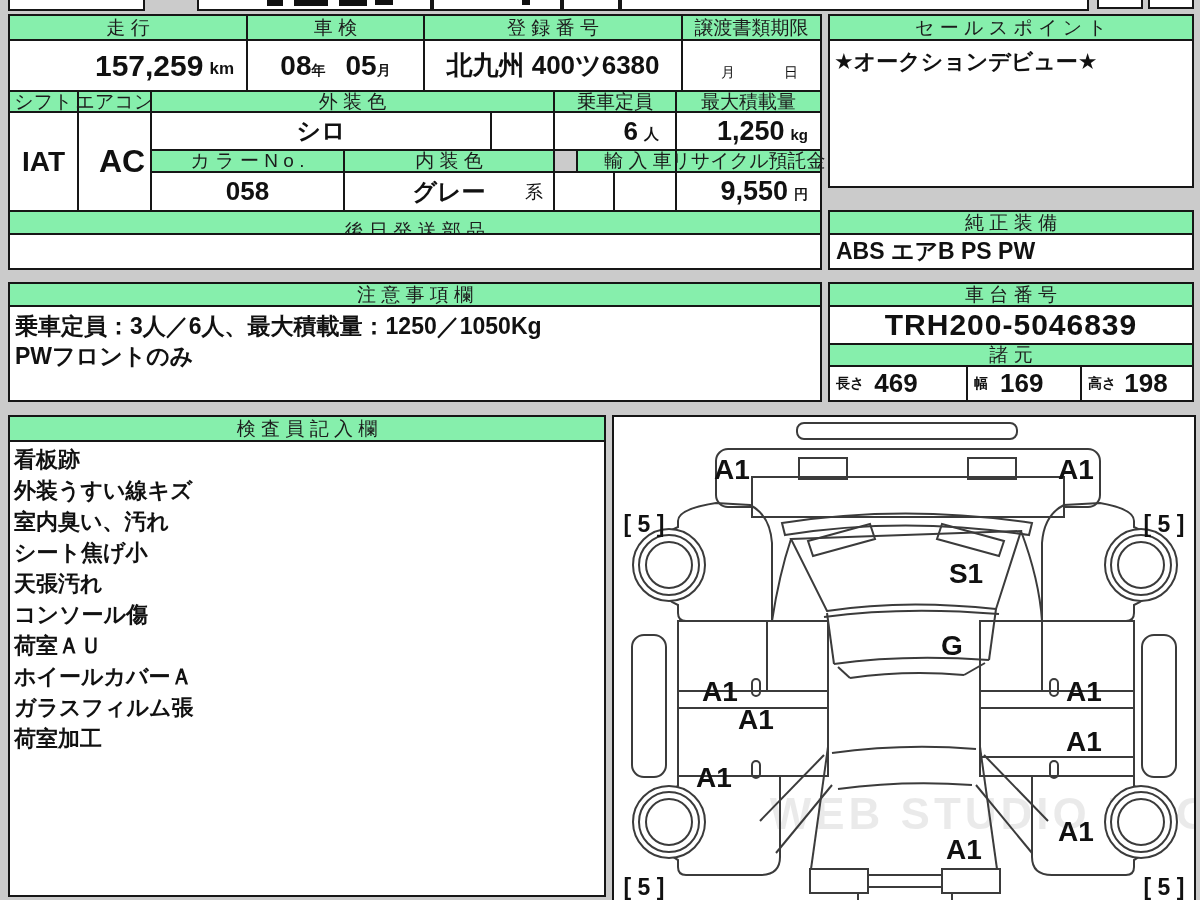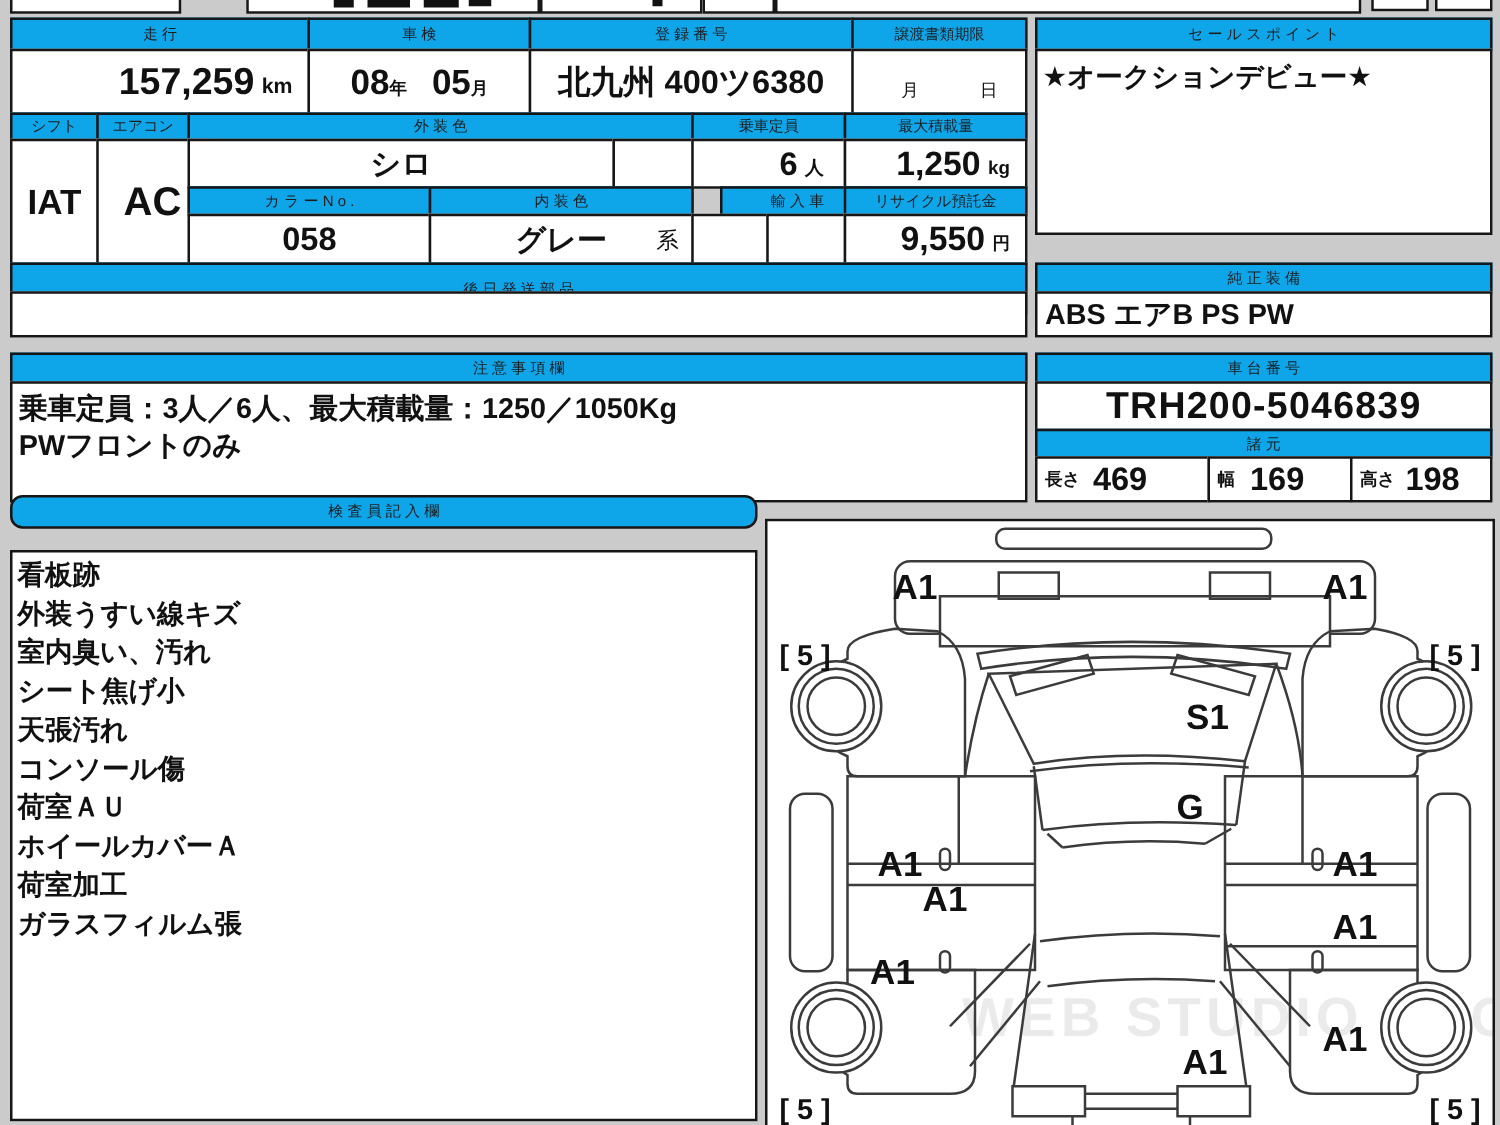--- a/index.html
+++ b/index.html
@@ -1,21 +1,21 @@
 <!DOCTYPE html>
 <html><head>
 <meta charset="utf-8">
 <style>
   html,body{margin:0;padding:0;}
   body{width:1200px;height:900px;overflow:hidden;background:#cbcbcb;
        font-family:"Liberation Sans","DejaVu Sans",sans-serif;color:#111;}
   #page{position:relative;width:1200px;height:900px;}
   .cell{position:absolute;border:2px solid #161616;background:#fff;box-sizing:border-box;}
-  .hdr{background:#0ea5e9;display:flex;align-items:center;justify-content:center;
-       font-size:12px;color:#1c1c1c;white-space:pre;}
+  .hdr{background:#86efac;display:flex;align-items:center;justify-content:center;
+       font-size:19px;color:#1c1c1c;white-space:pre;}
   .val{display:flex;align-items:center;font-weight:bold;}
   .center{justify-content:center;}
   .right{justify-content:flex-end;}
   .big{font-size:30px;letter-spacing:0px;}
   .unit{font-size:17px;font-weight:bold;margin:6px 4px 0 6px;}
   .smallunit{font-size:14px;font-weight:bold;margin-top:10px;}
   .mark{position:absolute;background:#111;}
   .note-line{font-weight:bold;font-size:23px;line-height:30px;white-space:pre;}
   .insp-line{font-weight:bold;font-size:22px;line-height:31px;white-space:pre;}
   svg text{font-family:"Liberation Sans","DejaVu Sans",sans-serif;}
@@ -123,33 +123,33 @@
   </div>
   <div class="cell val" style="left:966px;top:365px;width:116px;height:37px;padding-left:6px;">
     <span style="font-size:14px;margin-right:12px;">幅</span>
     <span style="font-size:26px;">169</span>
   </div>
   <div class="cell val" style="left:1080px;top:365px;width:114px;height:37px;padding-left:6px;">
     <span style="font-size:14px;margin-right:8px;">高さ</span>
     <span style="font-size:26px;">198</span>
   </div>
 
-  <div class="cell hdr" style="left:8px;top:396px;width:598px;height:27px;border-radius:10px;">検 査 員 記 入 欄</div>
+  <div class="cell hdr" style="left:8px;top:415px;width:598px;height:27px;">検 査 員 記 入 欄</div>
   <div class="cell" style="left:8px;top:440px;width:598px;height:457px;">
     <div style="position:absolute;left:4px;top:2px;">
       <div class="insp-line">看板跡</div>
       <div class="insp-line">外装うすい線キズ</div>
       <div class="insp-line">室内臭い、汚れ</div>
       <div class="insp-line">シート焦げ小</div>
       <div class="insp-line">天張汚れ</div>
       <div class="insp-line">コンソール傷</div>
       <div class="insp-line">荷室ＡＵ</div>
       <div class="insp-line">ホイールカバーＡ</div>
+      <div class="insp-line">ガラスフィルム張</div>
       <div class="insp-line">荷室加工</div>
-      <div class="insp-line">ガラスフィルム張</div>
     </div>
   </div>
 
   <div class="cell" style="left:612px;top:415px;width:584px;height:490px;">
     <svg width="580" height="486" viewBox="0 0 580 486" preserveAspectRatio="none">
       <g fill="none" stroke="#3b3b3b" stroke-width="2">
 
         <text x="378" y="412" font-size="44" font-weight="bold" letter-spacing="4" fill="#000" opacity="0.08" stroke="none" text-anchor="middle">WEB STUDIO PRO</text>
 
         <rect x="183" y="6" width="220" height="16" rx="7"></rect>

